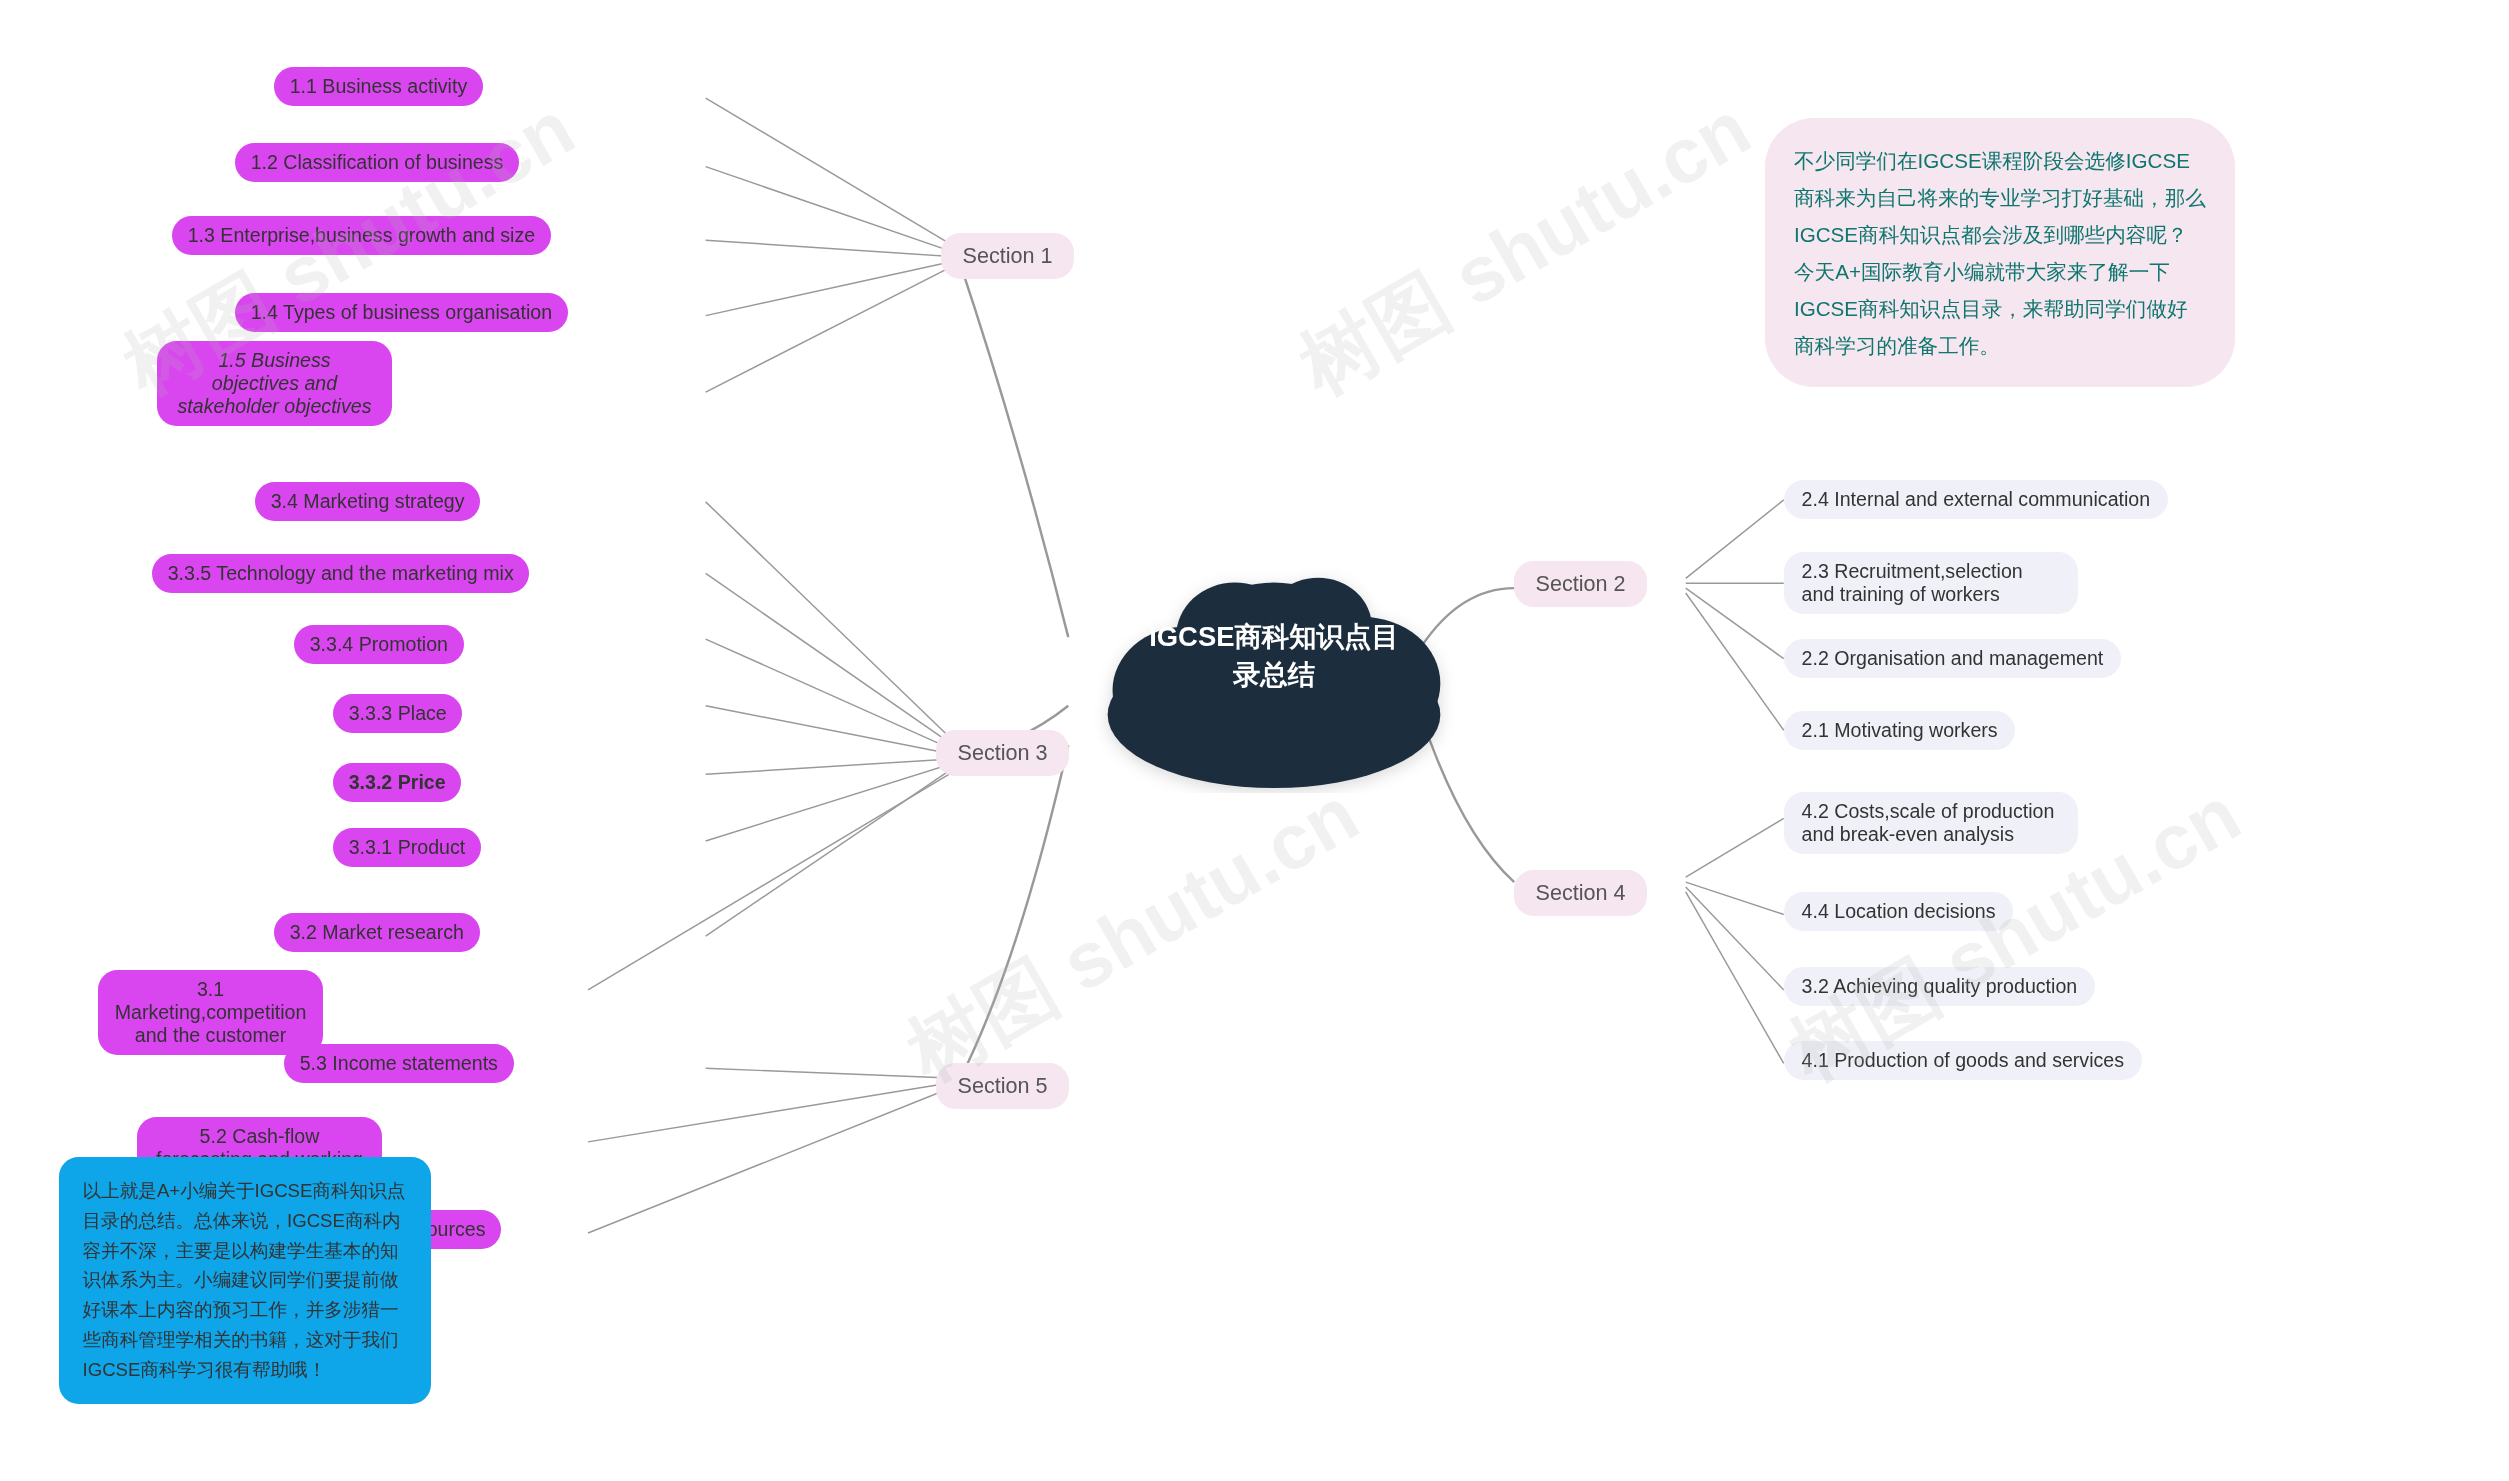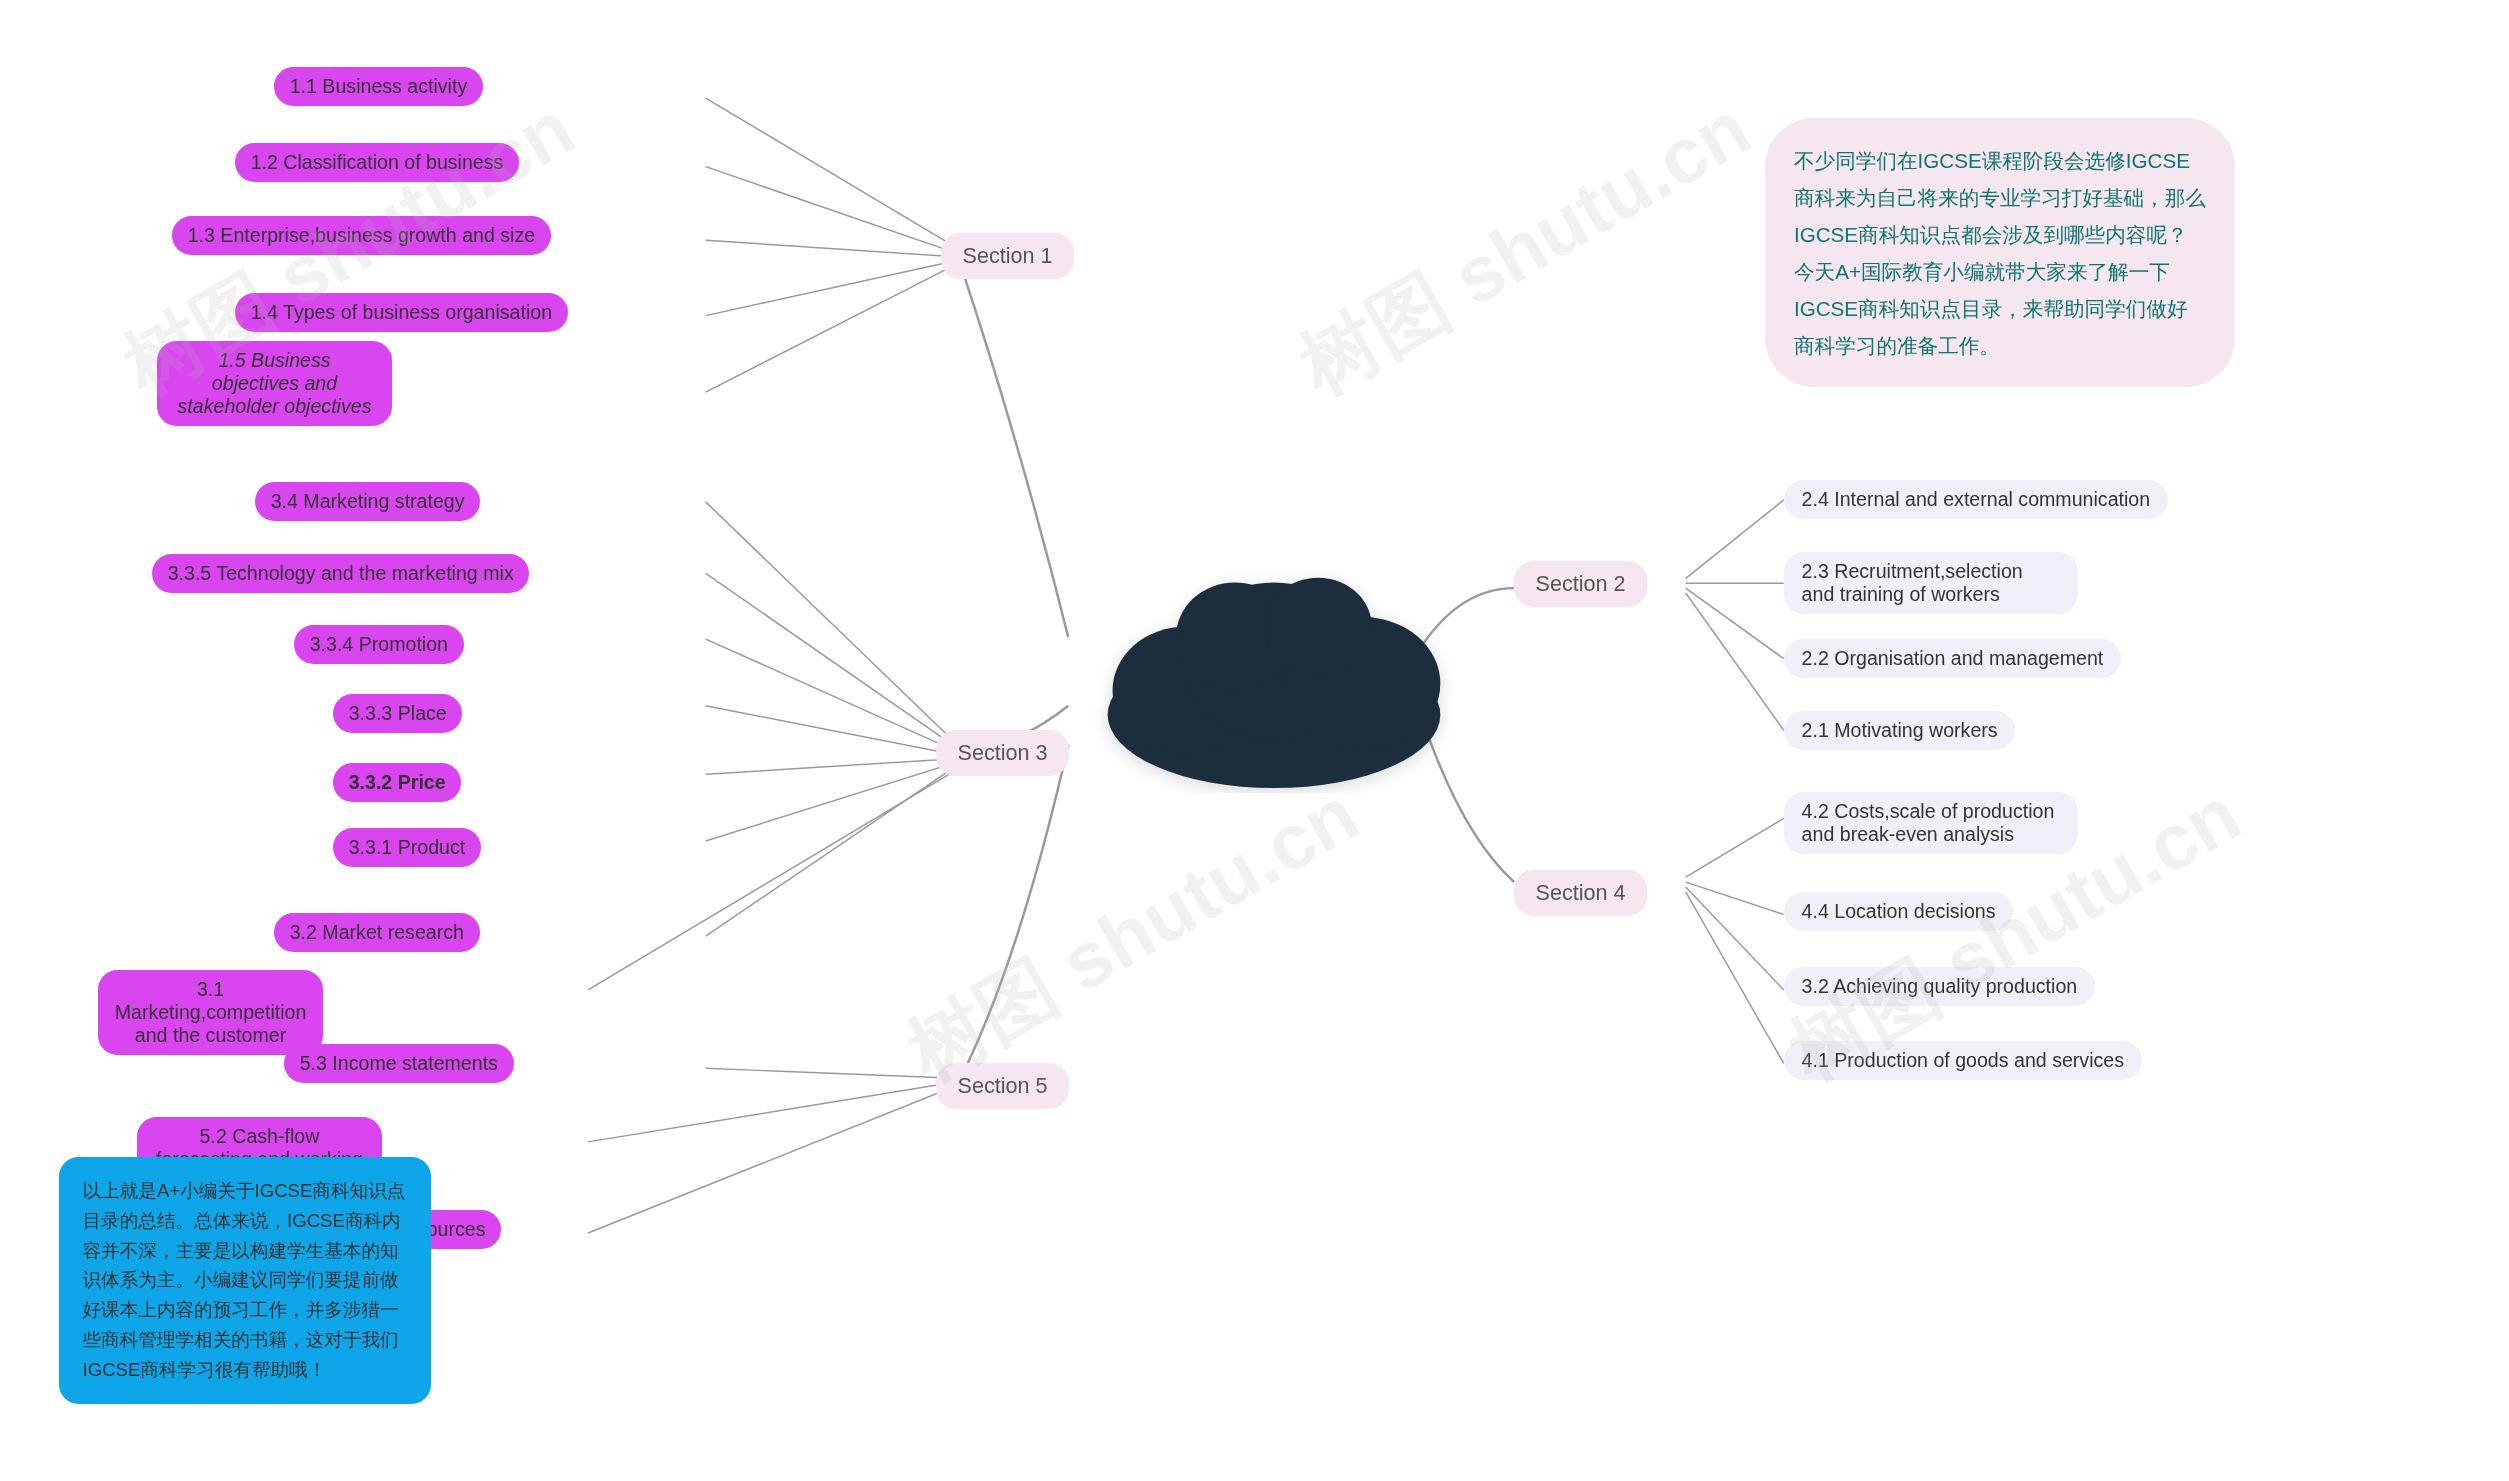--- a/index.html
+++ b/index.html
@@ -230,20 +230,21 @@
 
         <ellipse cx="210" cy="200" rx="170" ry="75" fill="#1e2d3d"></ellipse>
 
         <ellipse cx="120" cy="175" rx="75" ry="65" fill="#1e2d3d"></ellipse>
         <ellipse cx="210" cy="145" rx="95" ry="80" fill="#1e2d3d"></ellipse>
         <ellipse cx="300" cy="168" rx="80" ry="68" fill="#1e2d3d"></ellipse>
         <ellipse cx="170" cy="120" rx="60" ry="55" fill="#1e2d3d"></ellipse>
         <ellipse cx="255" cy="110" rx="55" ry="50" fill="#1e2d3d"></ellipse>
       </g>
     </svg>
+    <div class="cloud-text">IGCSE商科知识点目录总结</div>
   </div>
 </div>
 
 <div class="section-label" style="left: 941px; top: 233px;">
   <span>Section 1</span>
 </div>
 
 <div class="node" style="left: 274px; top: 67px;">
   <span>1.1 Business activity</span>
 </div>

